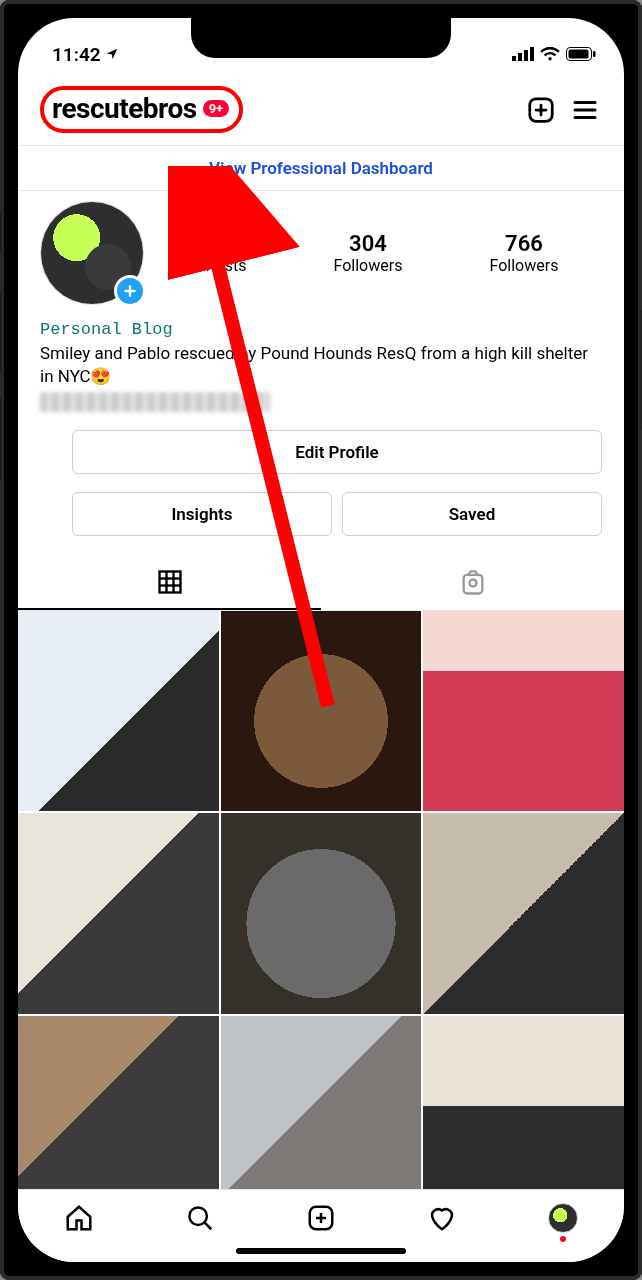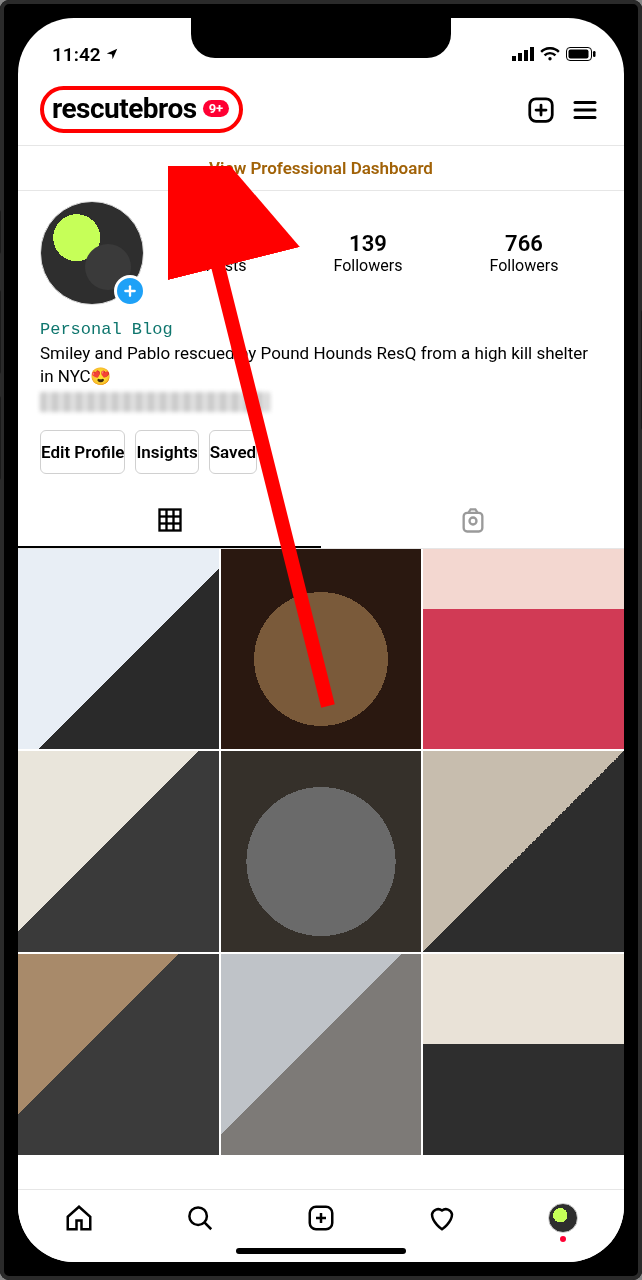--- a/index.html
+++ b/index.html
@@ -93,21 +93,21 @@
     font-weight: 700;
     padding: 2px 6px;
     line-height: 1;
   }
   .header-spacer { flex: 1; }
   .header-icon { width: 34px; height: 34px; display:flex; align-items:center; justify-content:center; }
 
   .divider { height: 1px; background: #e6e6e6; }
 
   .dashboard-link {
-    color: #a16207;
+    color: #1d4ed8;
     font-size: 17px;
     font-weight: 600;
     text-align: center;
     padding: 12px 0;
   }
 
   
   .profile-row {
     display: flex;
     align-items: center;
@@ -145,21 +145,21 @@
   .bio-name { font-weight: 600; }
   .bio-cat { color: #0f766e; font-family: Liberation Mono, monospace; }
   .bio-link-blur {
     margin-top: 4px;
     width: 230px; height: 20px; border-radius: 2px;
     background: repeating-linear-gradient(90deg,#c9c9c9 0 6px,#e0e0e0 6px 12px);
     filter: blur(2px);
   }
 
   
-  .btn-rows { padding: 12px 22px 4px 22px; display:flex; flex-direction:row; gap:10px; }
+  .btn-rows { padding: 12px 22px 4px 22px; display:flex; flex-direction:column; gap:18px;margin-left:32px; }
   .btn-row { display:flex; gap:10px; }
   .btn {
     flex:1; border:1px solid #d0d0d0; border-radius:6px;
     text-align:center; padding: 11px 0; font-size:17px; font-weight:600;
     background:#fff;
   }
 
   
   .tabs { display:flex; margin-top: 16px; border-bottom:1px solid #e6e6e6; }
   .tab { flex:1; display:flex; justify-content:center; align-items:center; padding: 12px 0; }
@@ -274,21 +274,21 @@
               <line x1="5" y1="12" x2="19" y2="12"></line>
             </svg>
         </div>
       </div>
       <div class="stats">
         <div class="stat">
           <div class="stat-num">370</div>
           <div class="stat-label">Posts</div>
         </div>
         <div class="stat">
-          <div class="stat-num">139</div>
+          <div class="stat-num">304</div>
           <div class="stat-label">Followers</div>
         </div>
         <div class="stat">
           <div class="stat-num">766</div>
           <div class="stat-label">Followers</div>
         </div>
       </div>
     </div>
 
     <div class="bio">

